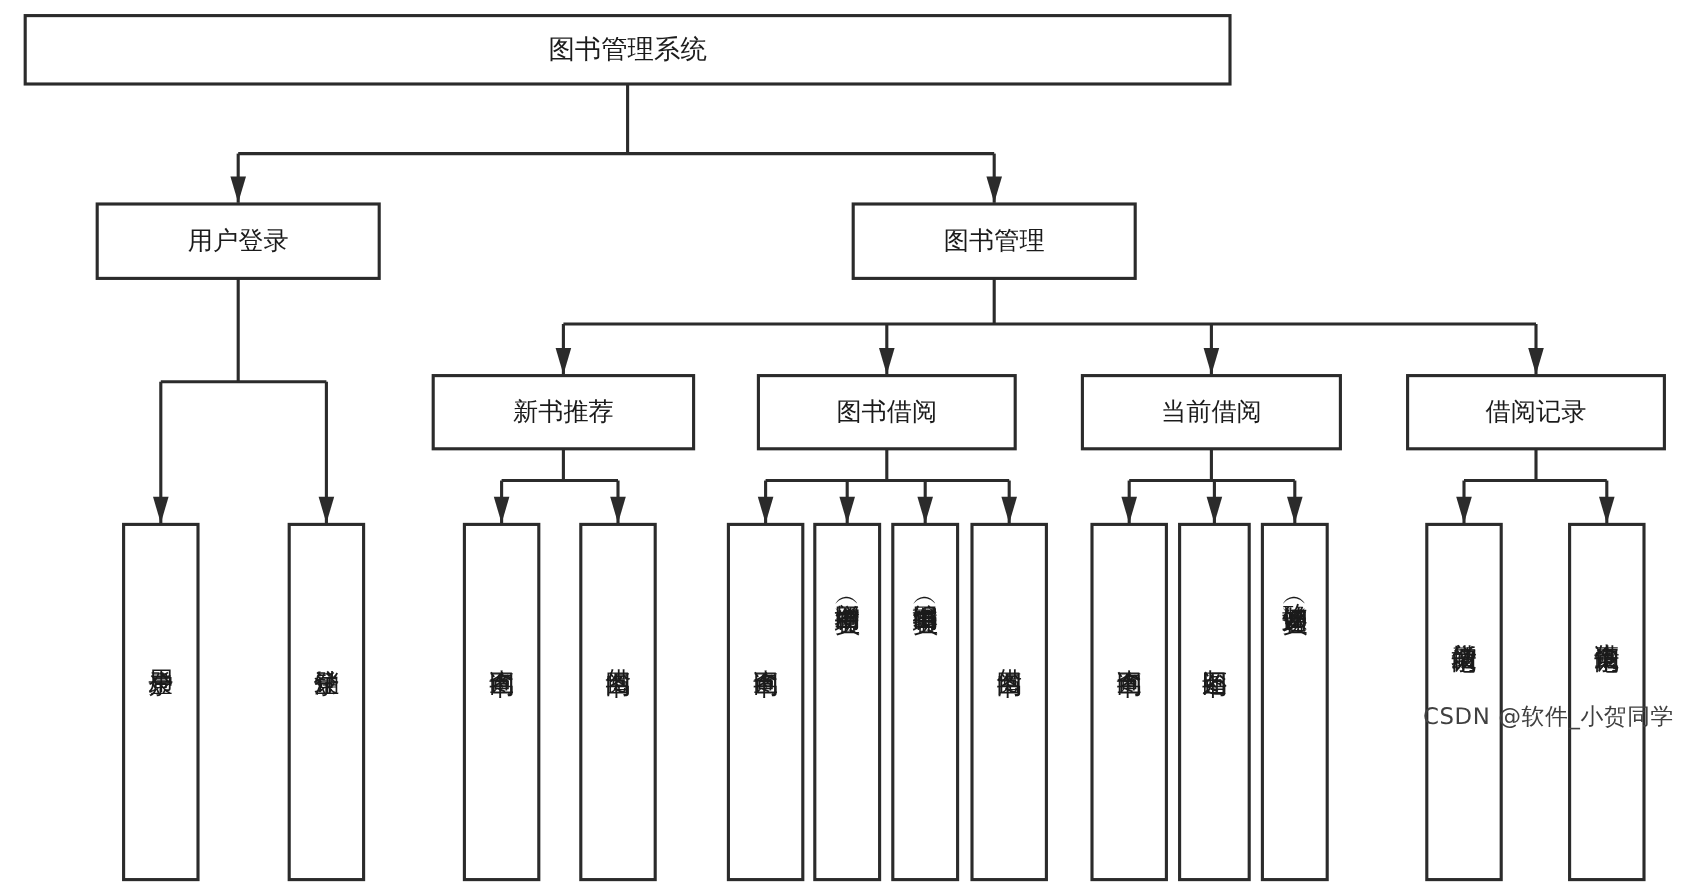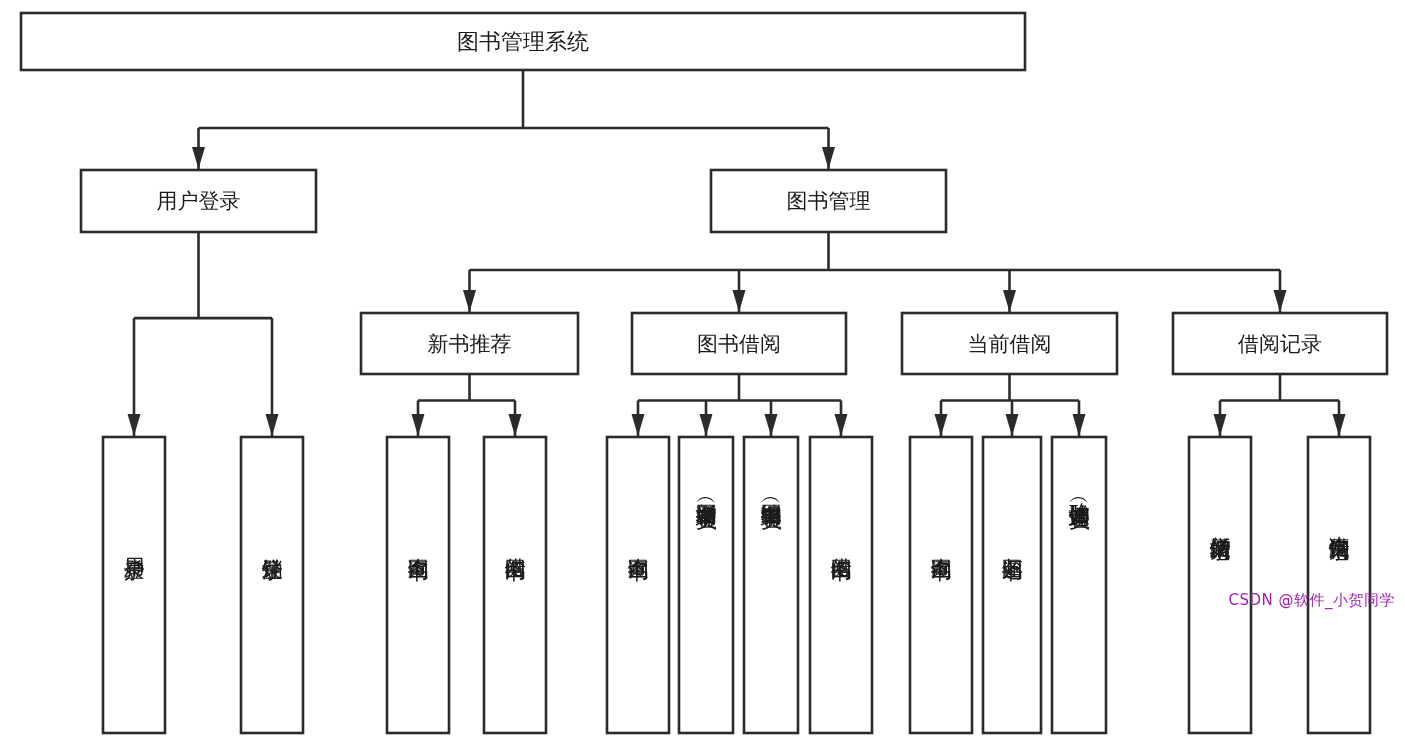--- a/index.html
+++ b/index.html
@@ -66,22 +66,22 @@
     line-height: 1.06;
     color: #1b1b1b;
     letter-spacing: 1px;
     white-space: nowrap;
   }
   .watermark {
     position: absolute;
     right: 10px;
     bottom: 6px;
     font-family: "DejaVu Sans", "Liberation Sans", sans-serif;
-    font-size: 15px;
-    color: #a21caf;
+    font-size: 19px;
+    color: #404040;
     letter-spacing: 0.5px;
     white-space: nowrap;
     pointer-events: none;
   }
 </style>
 </head>
 <body>
 
 <div id="diagram-root">
 

